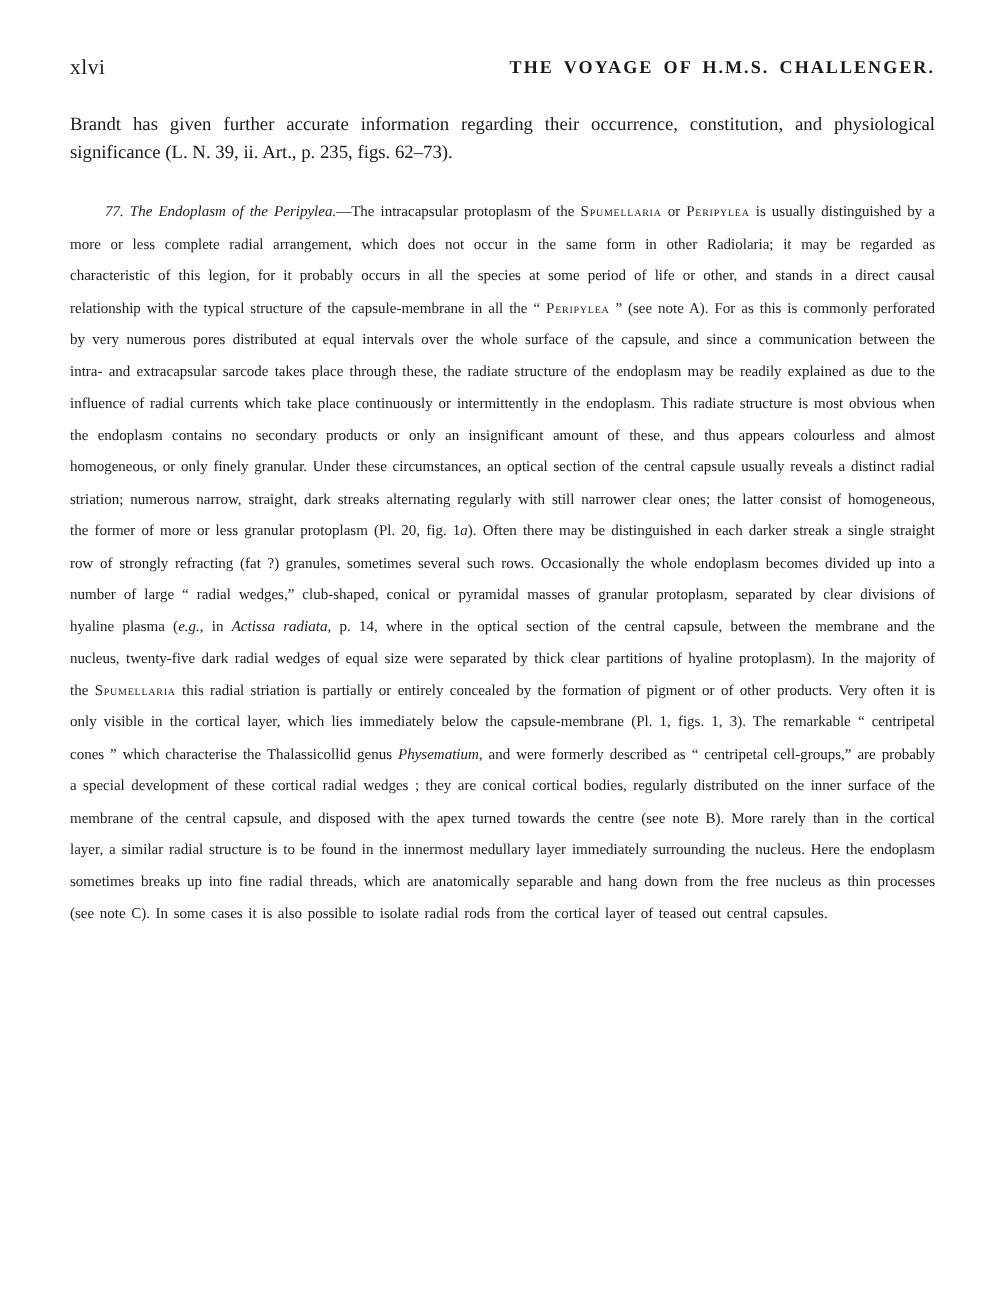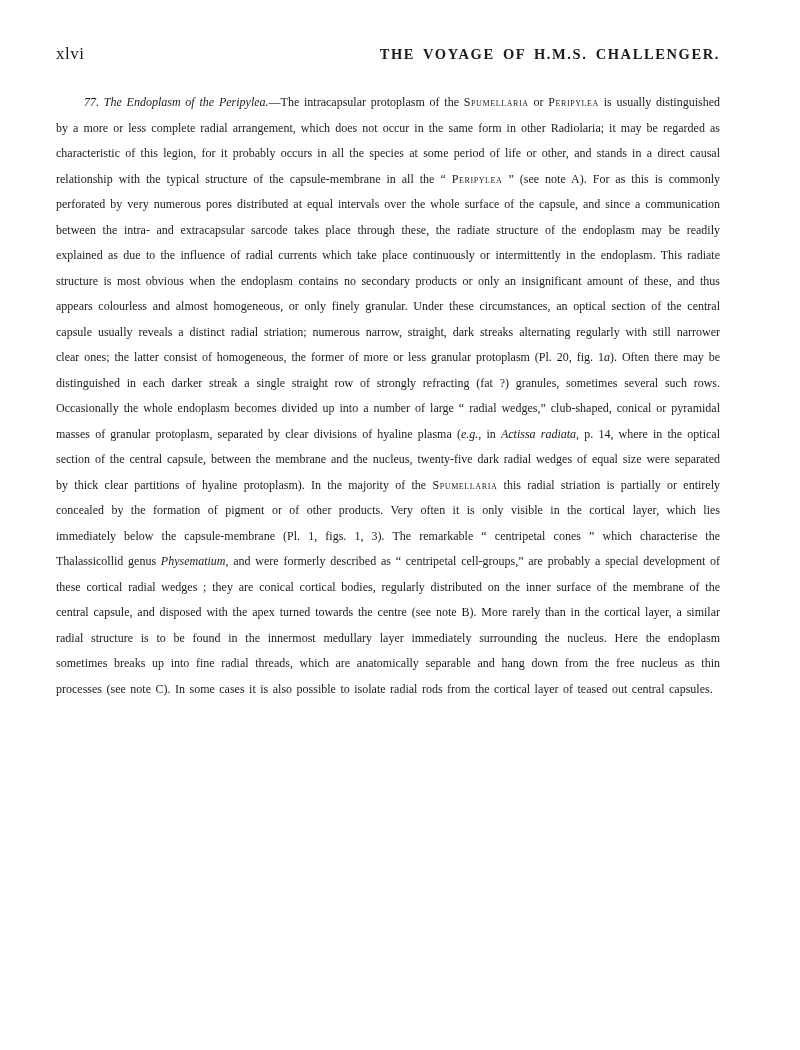--- a/index.html
+++ b/index.html
@@ -11,21 +11,21 @@
     width: 800px;
     height: 1050px;
     overflow: hidden;
     font-family: "Liberation Serif", "DejaVu Serif", serif;
     color: #1c1a18;
   }
   .page {
     box-sizing: border-box;
     width: 800px;
     height: 1050px;
-    padding: 44px 80px 30px 56px;
+    padding: 44px 52px 30px 56px;
     background: #ffffff;
     position: relative;
   }
   .running-head {
     position: relative;
     height: 22px;
     margin-bottom: 24px;
   }
   .page-number {
     position: absolute;
@@ -62,16 +62,17 @@
 </head>
 <body>
 
 <div class="page">
 
   <div class="running-head">
     <span class="page-number">xlvi</span>
     <div class="running-title">THE VOYAGE OF H.M.S. CHALLENGER.</div>
   </div>
 
+  <p class="note-paragraph"><span>Brandt has given further accurate information regarding their occurrence, constitution, and physiological significance (L. N. 39, ii. Art., p. 235, figs. 62–73).</span></p>
 
   <p class="body-paragraph"><span class="run-i">77. The Endoplasm of the Peripylea.</span><span>—The intracapsular protoplasm of the </span><span class="run-sc">Spumellaria</span><span> or </span><span class="run-sc">Peripylea</span><span> is usually distinguished by a more or less complete radial arrangement, which does not occur in the same form in other Radiolaria; it may be regarded as characteristic of this legion, for it probably occurs in all the species at some period of life or other, and stands in a direct causal relationship with the typical structure of the capsule-membrane in all the “ </span><span class="run-sc">Peripylea</span><span> ” (see note A).  For as this is commonly perforated by very numerous pores distributed at equal intervals over the whole surface of the capsule, and since a communication between the intra- and extracapsular sarcode takes place through these, the radiate structure of the endoplasm may be readily explained as due to the influence of radial currents which take place continuously or intermittently in the endoplasm.  This radiate structure is most obvious when the endoplasm contains no secondary products or only an insignificant amount of these, and thus appears colourless and almost homogeneous, or only finely granular.  Under these circumstances, an optical section of the central capsule usually reveals a distinct radial striation; numerous narrow, straight, dark streaks alternating regularly with still narrower clear ones; the latter consist of homogeneous, the former of more or less granular protoplasm (Pl. 20, fig. 1</span><span class="run-i">a</span><span>).  Often there may be distinguished in each darker streak a single straight row of strongly refracting (fat ?) granules, sometimes several such rows.  Occasionally the whole endoplasm becomes divided up into a number of large “ radial wedges,” club-shaped, conical or pyramidal masses of granular protoplasm, separated by clear divisions of hyaline plasma (</span><span class="run-i">e.g.</span><span>, in </span><span class="run-i">Actissa radiata</span><span>, p. 14, where in the optical section of the central capsule, between the membrane and the nucleus, twenty-five dark radial wedges of equal size were separated by thick clear partitions of hyaline protoplasm).  In the majority of the </span><span class="run-sc">Spumellaria</span><span> this radial striation is partially or entirely concealed by the formation of pigment or of other products.  Very often it is only visible in the cortical layer, which lies immediately below the capsule-membrane (Pl. 1, figs. 1, 3).  The remarkable “ centripetal cones ” which characterise the Thalassicollid genus </span><span class="run-i">Physematium</span><span>, and were formerly described as “ centripetal cell-groups,” are probably a special development of these cortical radial wedges ; they are conical cortical bodies, regularly distributed on the inner surface of the membrane of the central capsule, and disposed with the apex turned towards the centre (see note B).  More rarely than in the cortical layer, a similar radial structure is to be found in the innermost medullary layer immediately surrounding the nucleus.  Here the endoplasm sometimes breaks up into fine radial threads, which are anatomically separable and hang down from the free nucleus as thin processes (see note C).  In some cases it is also possible to isolate radial rods from the cortical layer of teased out central capsules.</span></p>
 
 </div>
 
 </body></html>

